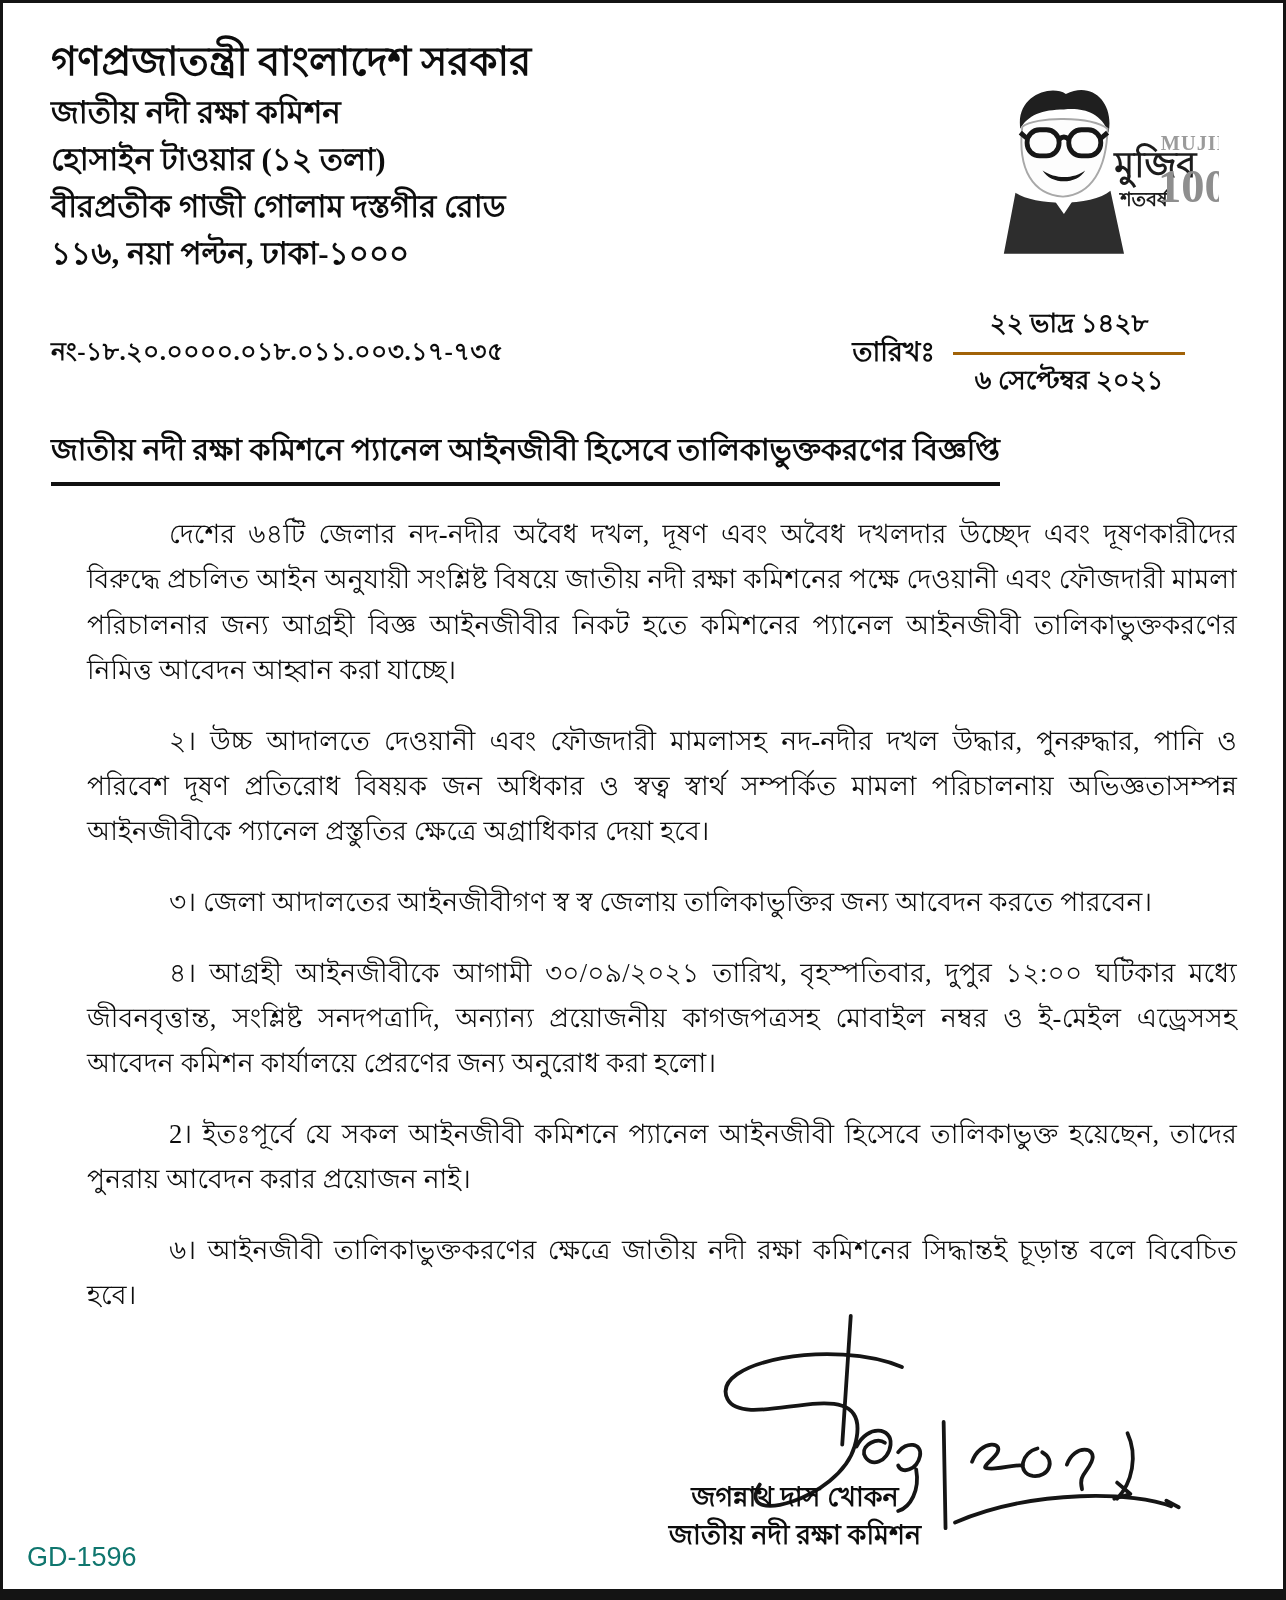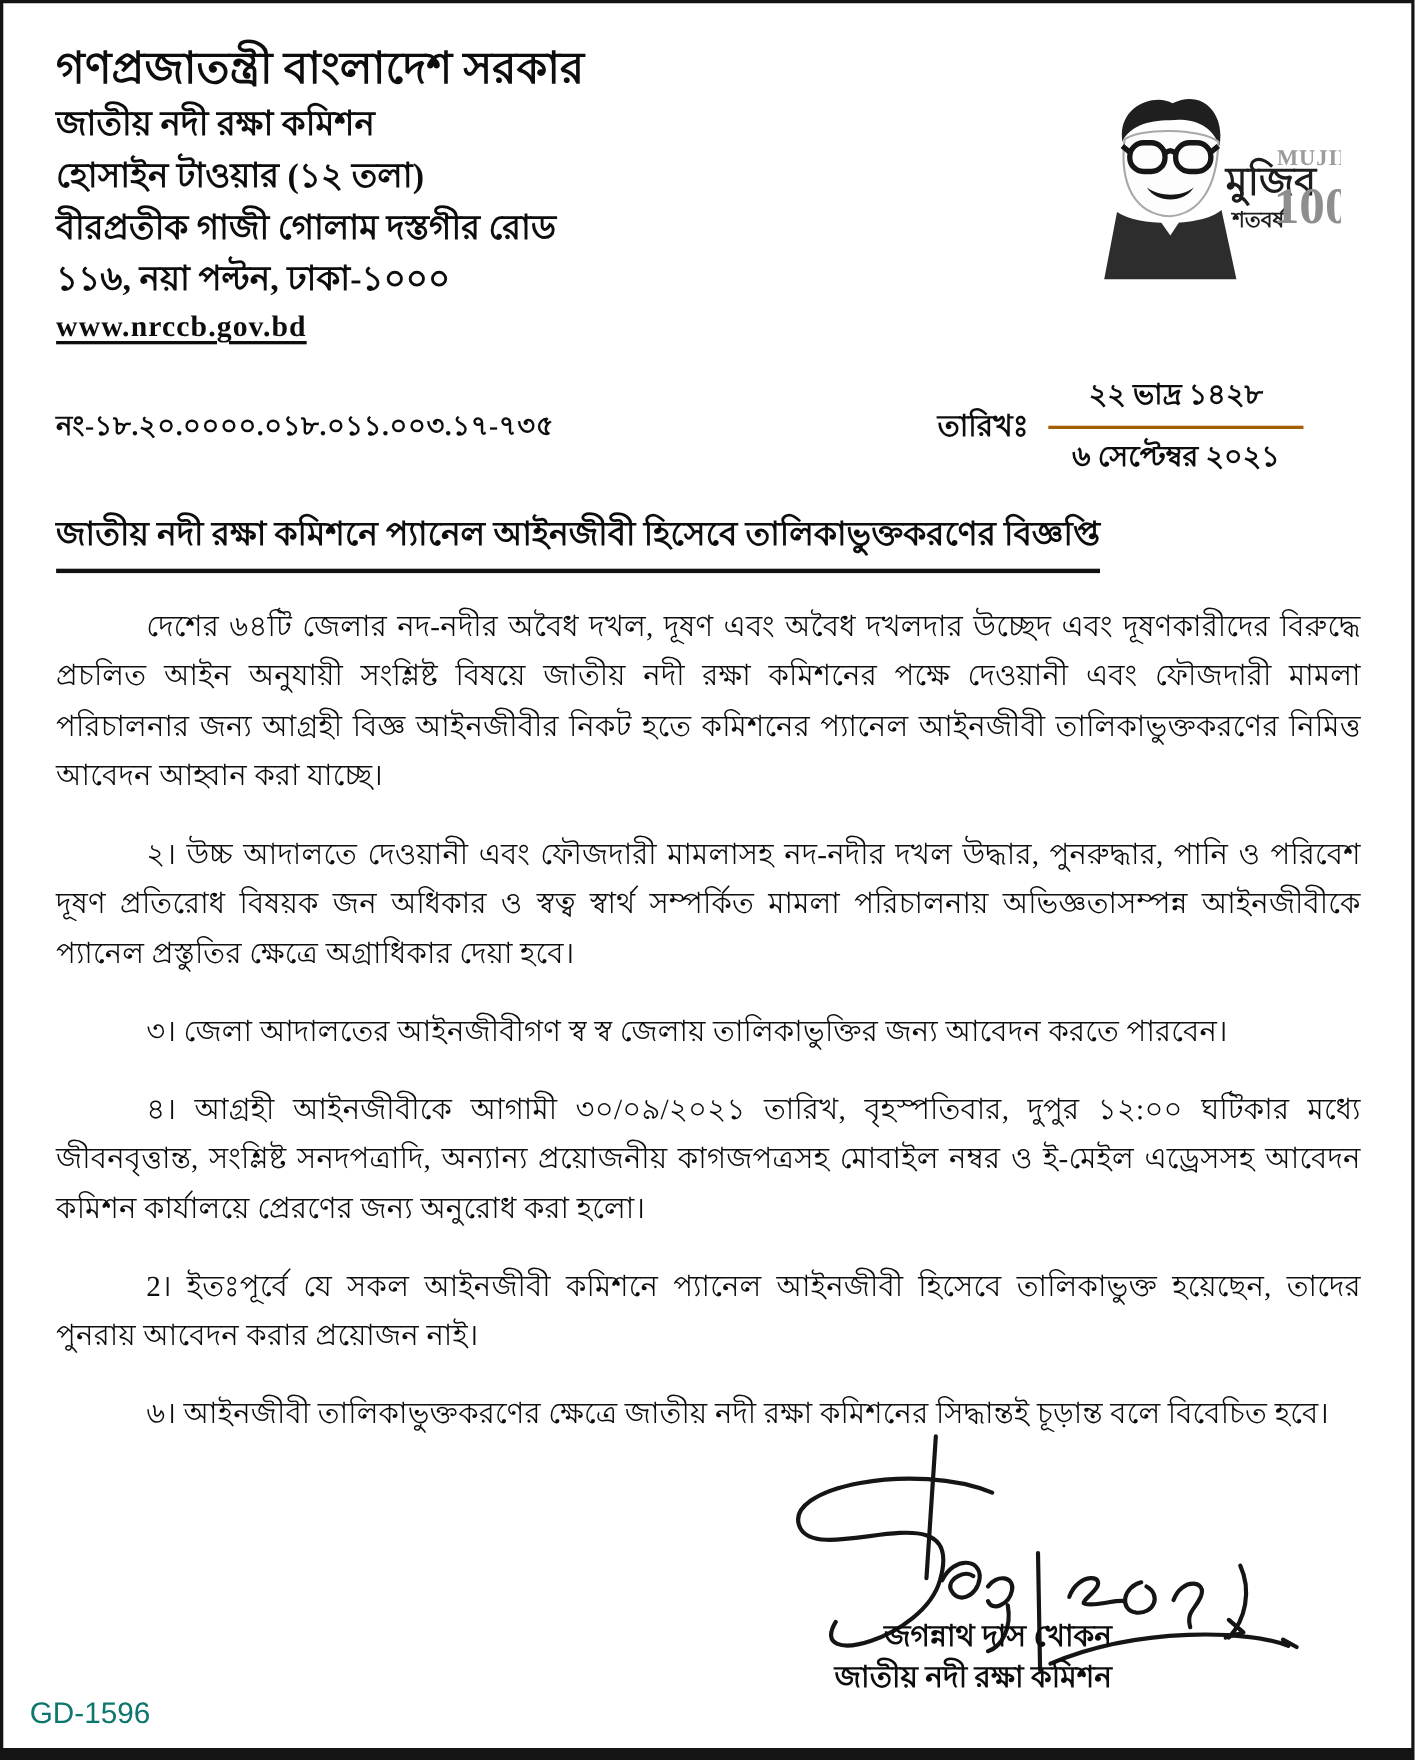--- a/index.html
+++ b/index.html
@@ -56,41 +56,41 @@
   
   .title-wrap { margin-top: 22px; }
   .doc-title {
     display: inline-block;
     font-size: 30px; font-weight: 700;
     border-bottom: 4px solid #111;
     padding-bottom: 5px;
   }
 
   
-  .body-text { margin-top: 14px; }
+  .body-text { margin-top: 14px; margin-left: 36px; }
   .body-text p {
     font-size: 26.5px;
     font-weight: 500;
     line-height: 1.7;
     text-align: justify;
     text-indent: 82px;
     margin-top: 26px;
     letter-spacing: .2px;
   }
 
   
   .sig-area {
     width: 620px;
     margin-left: auto;
     margin-right: 38px;
     margin-top: -6px;
     position: relative;
   }
   .sig-scrawl { display: block; width: 560px; height: 218px; margin-left: 60px; margin-bottom: -52px; pointer-events: none; }
-  .sig-text { text-align: right; margin-right: 188px; position: relative; z-index: 2; }
+  .sig-text { text-align: center; margin-right: 188px; position: relative; z-index: 2; }
   .sig-text .line { font-size: 27px; font-weight: 600; line-height: 1.42; white-space: nowrap; }
 
   
   .gd-code {
     position: absolute;
     left: 24px; bottom: 16px;
     font-family: "Liberation Sans", "DejaVu Sans", sans-serif;
     font-size: 27px;
     color: #0f766e;
   }
@@ -99,21 +99,20 @@
 <body>
 
 <div class="page">
 
   <div class="letterhead">
     <div class="lh-line1">গণপ্রজাতন্ত্রী বাংলাদেশ সরকার</div>
     <div class="lh-line">জাতীয় নদী রক্ষা কমিশন</div>
     <div class="lh-line">হোসাইন টাওয়ার (১২ তলা)</div>
     <div class="lh-line">বীরপ্রতীক গাজী গোলাম দস্তগীর রোড</div>
     <div class="lh-line">১১৬, নয়া পল্টন, ঢাকা-১০০০</div>
-    <div><span class="lh-url">www.nrccb.gov.bd</span></div>
 
     <div class="logo-box">
       <svg viewBox="0 0 260 175" width="252" height="172">
 
         <path d="M55,46 C50,12 86,0 102,10 C130,-4 152,20 146,50 C138,28 118,24 100,26 C78,26 62,32 55,46 Z" fill="#1f1f1f"></path>
 
         <path d="M57,44 C52,88 68,114 99,116 C128,114 144,88 145,46 C128,33 70,33 57,44 Z" fill="#fdfdfd" stroke="#a8a8a8" stroke-width="2"></path>
 
         <g stroke="#161616" stroke-width="5" fill="none">
           <rect x="62" y="47" width="33" height="27" rx="13"></rect>

